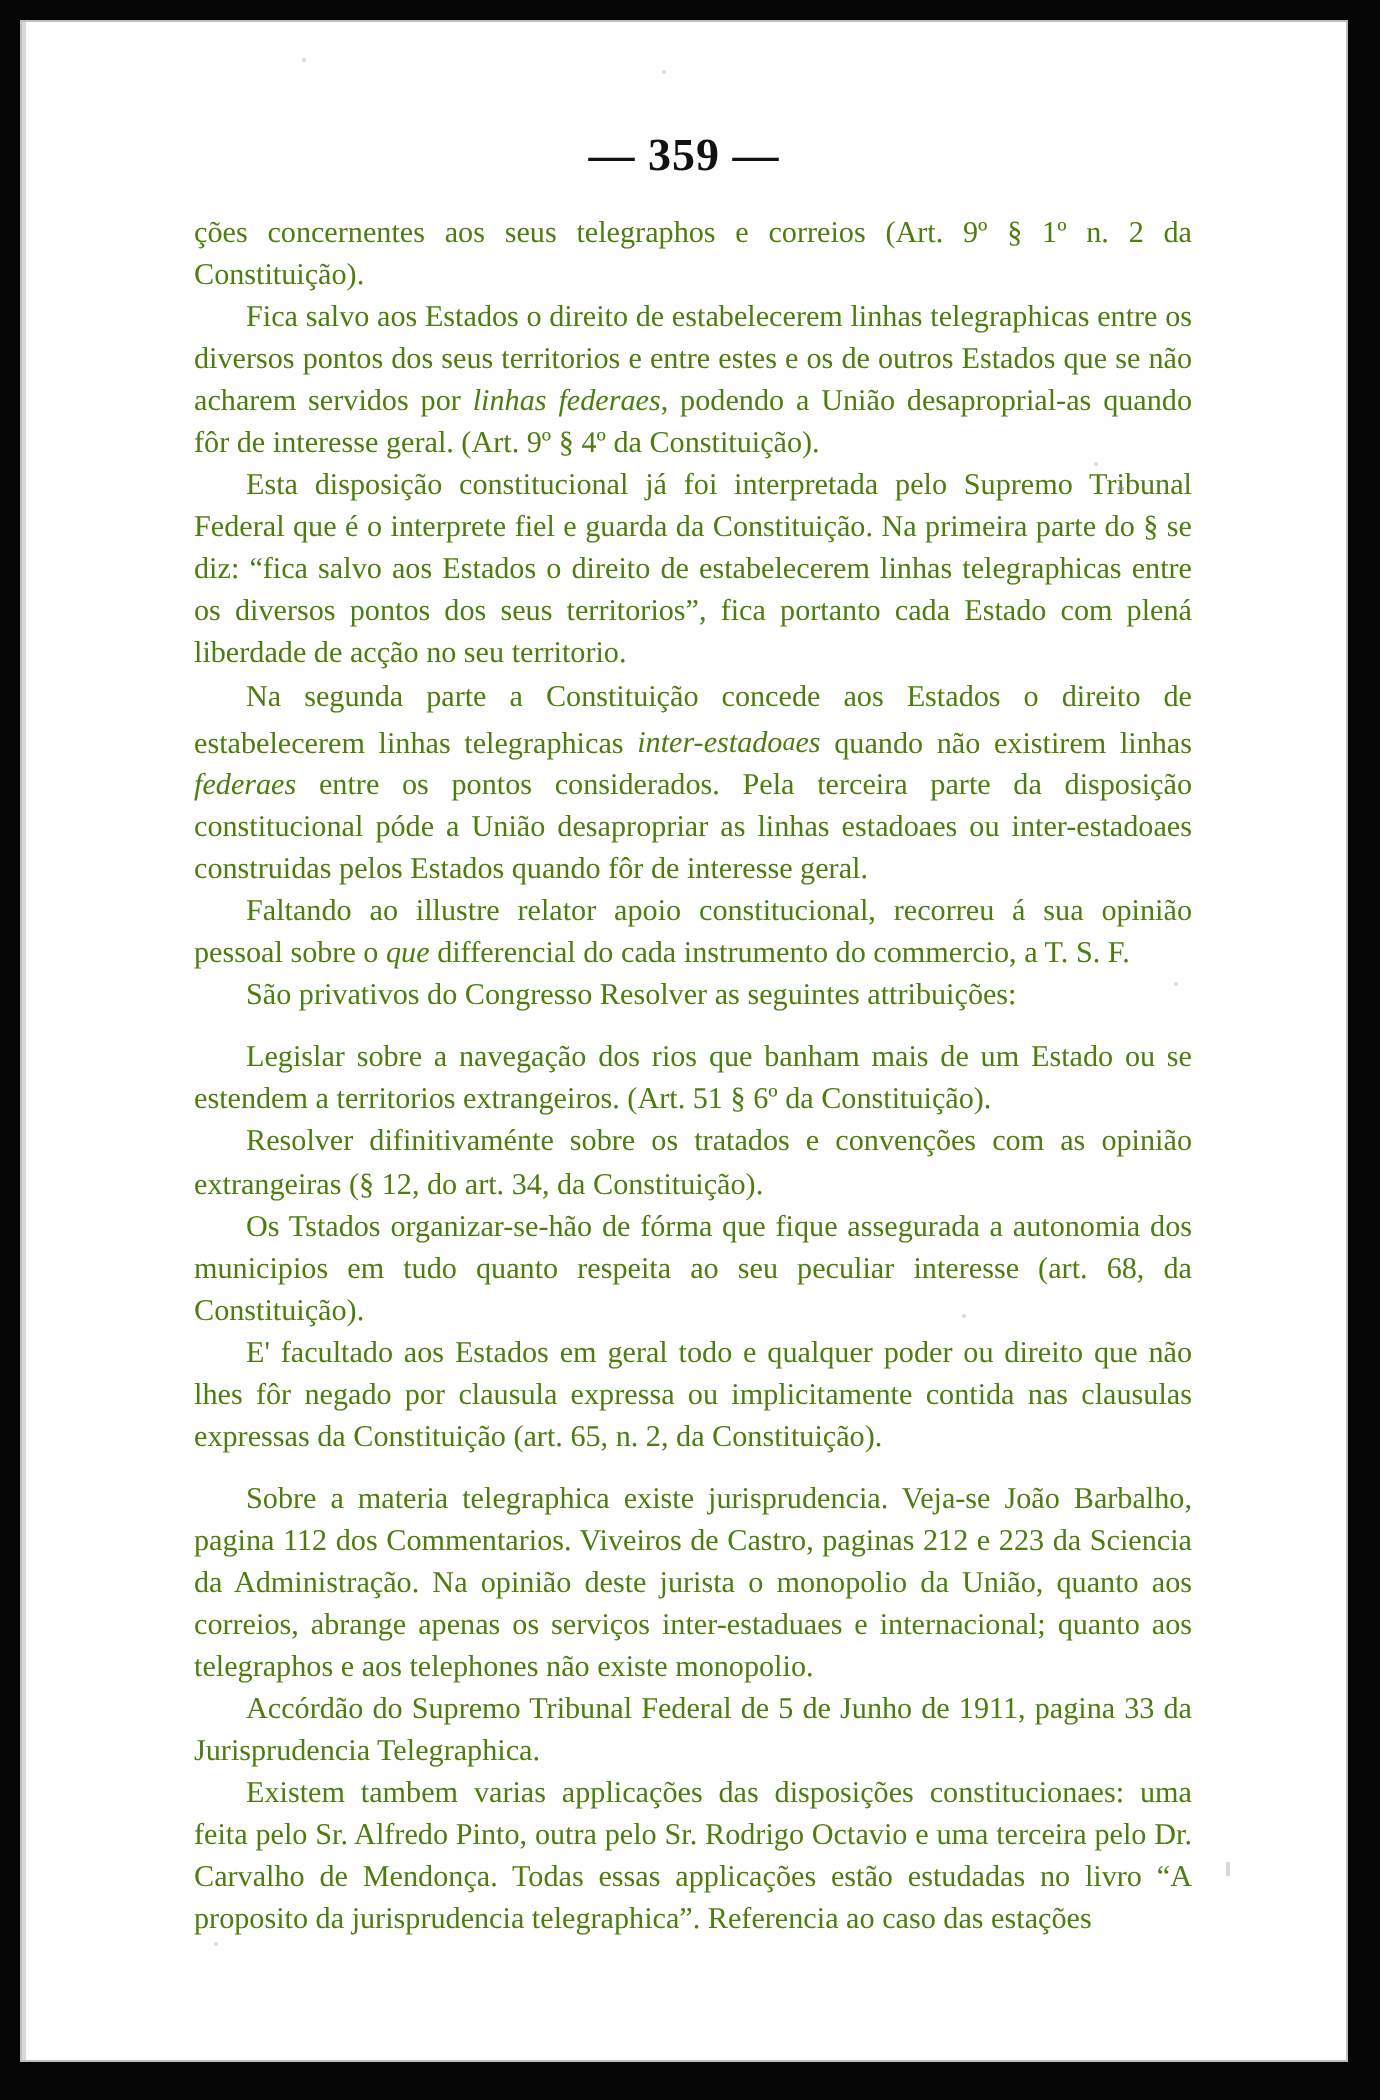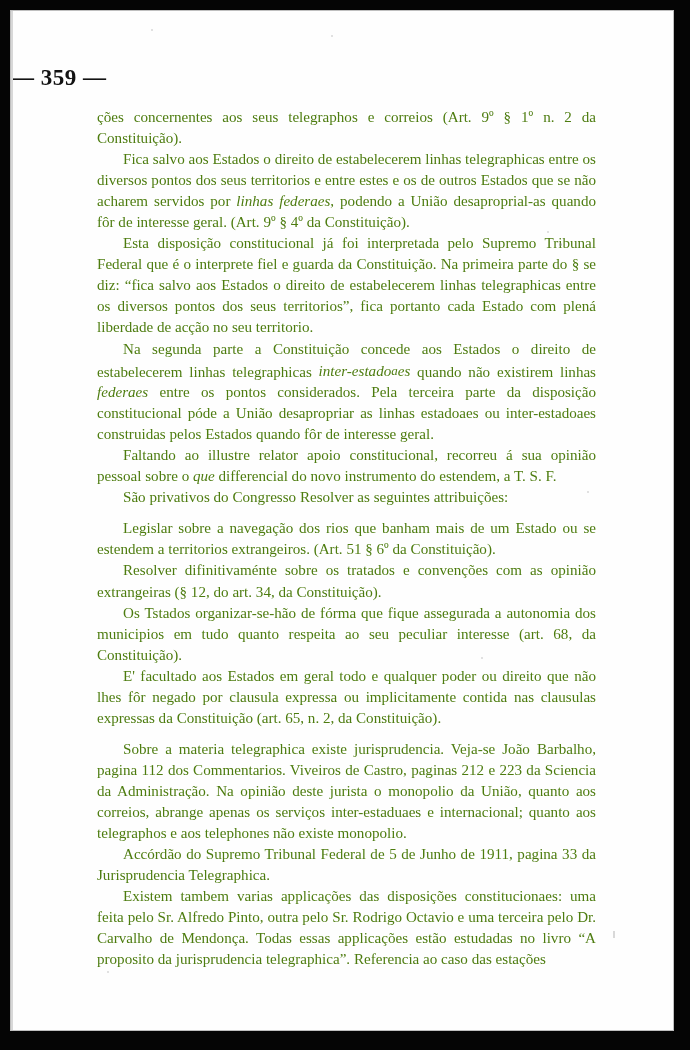--- a/index.html
+++ b/index.html
@@ -33,20 +33,21 @@
   #paper::before {
     content: "";
     position: absolute;
     left: 0; top: 0;
     width: 2px; height: 100%;
     background: #d8d8d8;
     pointer-events: none;
   }
 
   #page-number {
+    text-align: center;
     font-family: "Liberation Serif", "DejaVu Serif", serif;
     font-size: 23px;
     font-weight: 700;
     letter-spacing: 0.5px;
     color: #121212;
     margin: 0;
     padding-top: 54px;
   }
 
   #body-text {
@@ -110,21 +111,21 @@
     <div id="body-text">
 
       <p class="cont"><span>ções concernentes aos seus telegraphos e correios (Art. 9º § 1º n. 2 da Constituição).</span></p>
 
       <p><span>Fica salvo aos Estados o direito de estabelecerem linhas telegraphicas entre os diversos pontos dos seus territorios e entre estes e os de outros Estados que se não acharem servidos por </span><i>linhas federaes</i><span>, podendo a União desaproprial-as quando fôr de interesse geral. (Art. 9º § 4º da Constituição).</span></p>
 
       <p><span>Esta disposição constitucional já foi interpretada pelo Supremo Tribunal Federal que é o interprete fiel e guarda da Constituição. Na primeira parte do § se diz: “fica salvo aos Estados o direito de estabelecerem linhas telegraphicas entre os diversos pontos dos seus territorios”, fica portanto cada Estado com plená liberdade de acção no seu territorio.</span></p>
 
       <p><span>Na segunda parte a Constituição concede aos Estados o direito de estabelecerem linhas telegraphicas </span><i>inter-estado</i><span class="raised">a</span><i>es</i><span> quando não existirem linhas </span><i>federaes</i><span> entre os pontos considerados. Pela terceira parte da disposição constitucional póde a União desapropriar as linhas estadoaes ou inter-estadoaes construidas pelos Estados quando fôr de interesse geral.</span></p>
 
-      <p><span>Faltando ao illustre relator apoio constitucional, recorreu á sua opinião pessoal sobre o </span><i>que</i><span> differencial do novo instrumento do estendem, a T. S. F.</span></p>
+      <p><span>Faltando ao illustre relator apoio constitucional, recorreu á sua opinião pessoal sobre o </span><i>que</i><span> differencial do cada instrumento do commercio, a T. S. F.</span></p>
 
       <p><span>São privativos do Congresso Resolver as seguintes attribuições:</span></p>
 
       <p class="gap"><span>Legislar sobre a navegação dos rios que banham mais de um Estado ou se estendem a territorios extrangeiros. (Art. 51 § 6º da Constituição).</span></p>
 
       <p><span>Resolver difinitivaménte sobre os tratados e convenções com as opinião extrangeiras (§ 12, do art. 34, da Constituição).</span></p>
 
 
       <p><span>Os Tstados organizar-se-hão de fórma que fique assegurada a autonomia dos municipios em tudo quanto respeita ao seu peculiar interesse (art. 68, da Constituição).</span></p>
 

